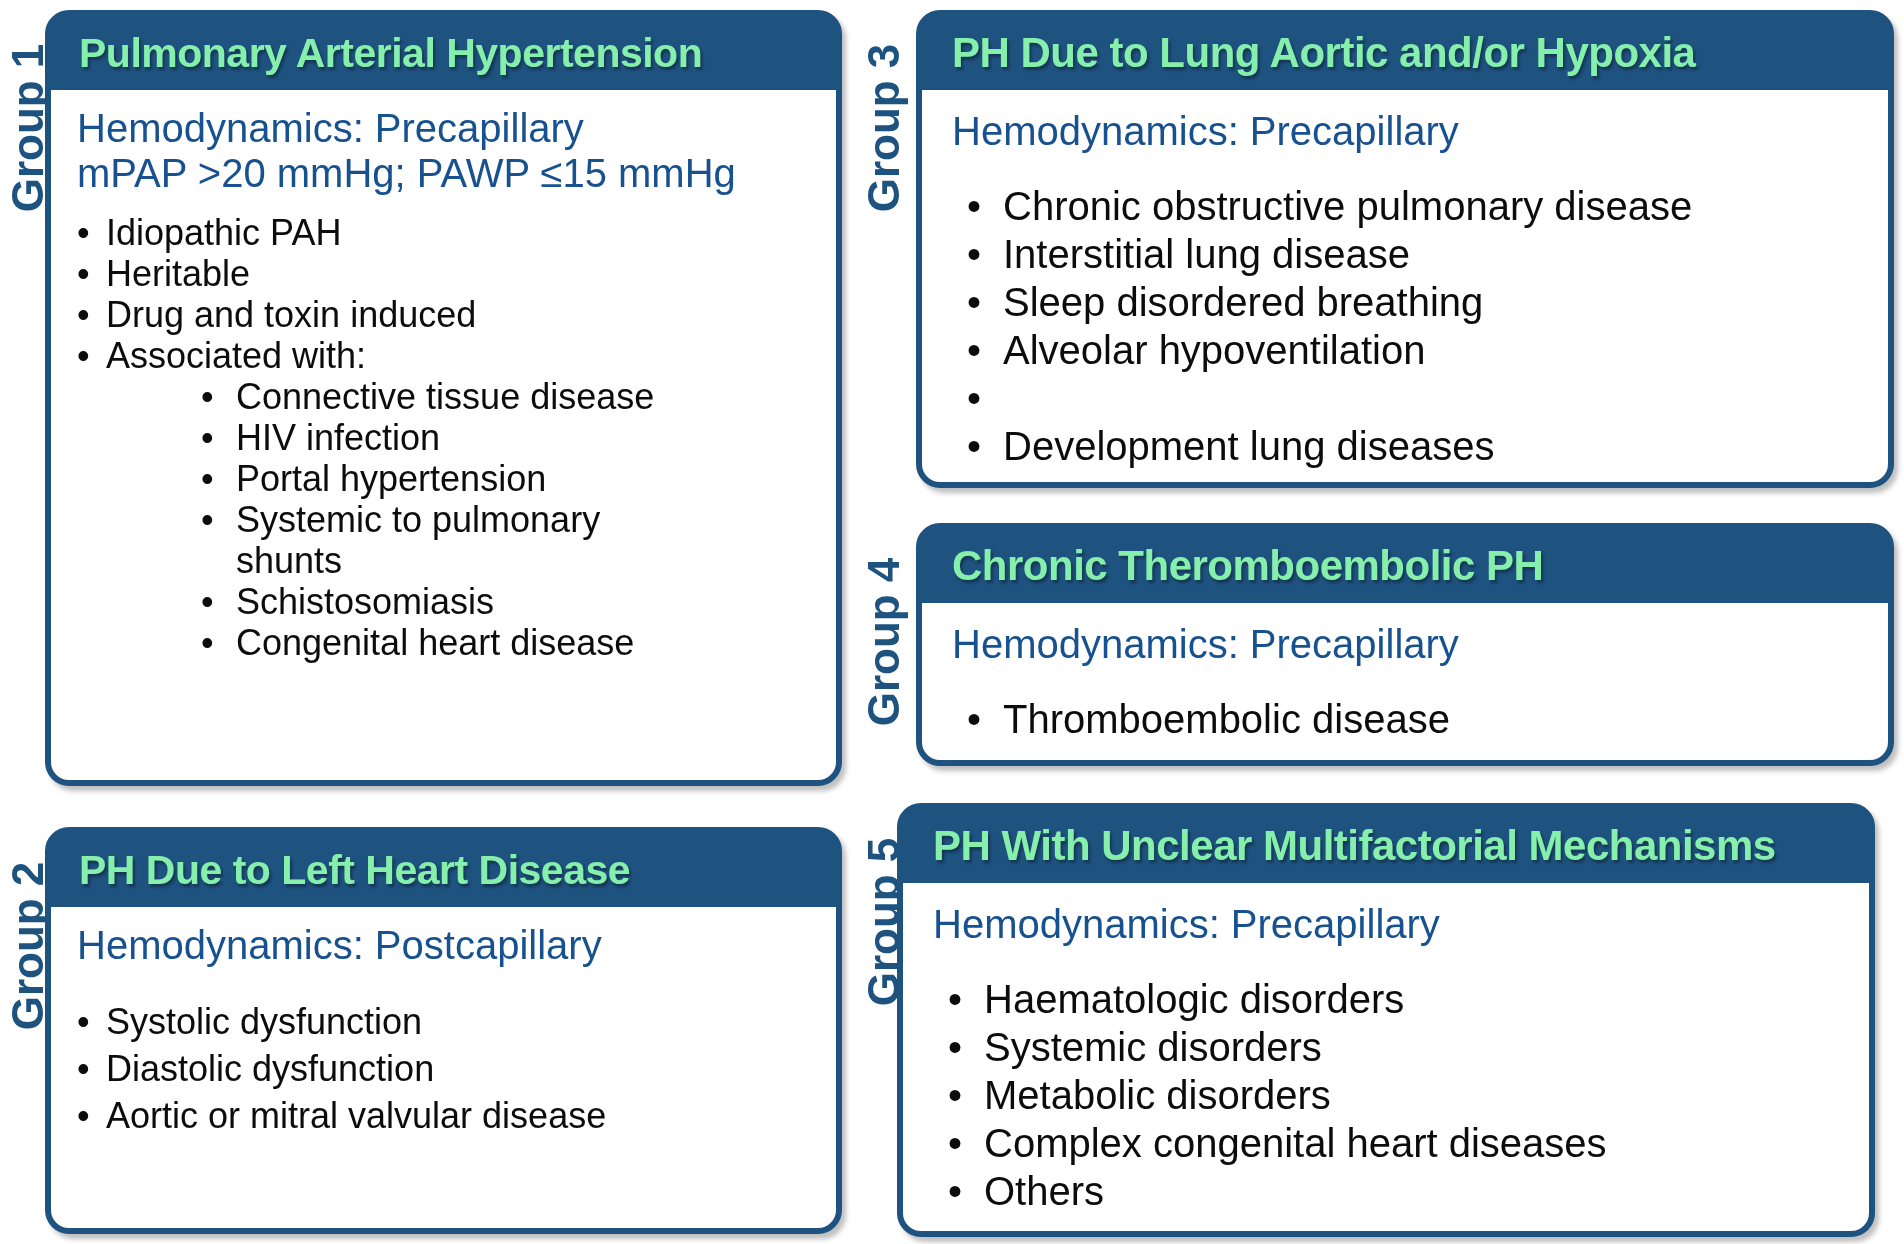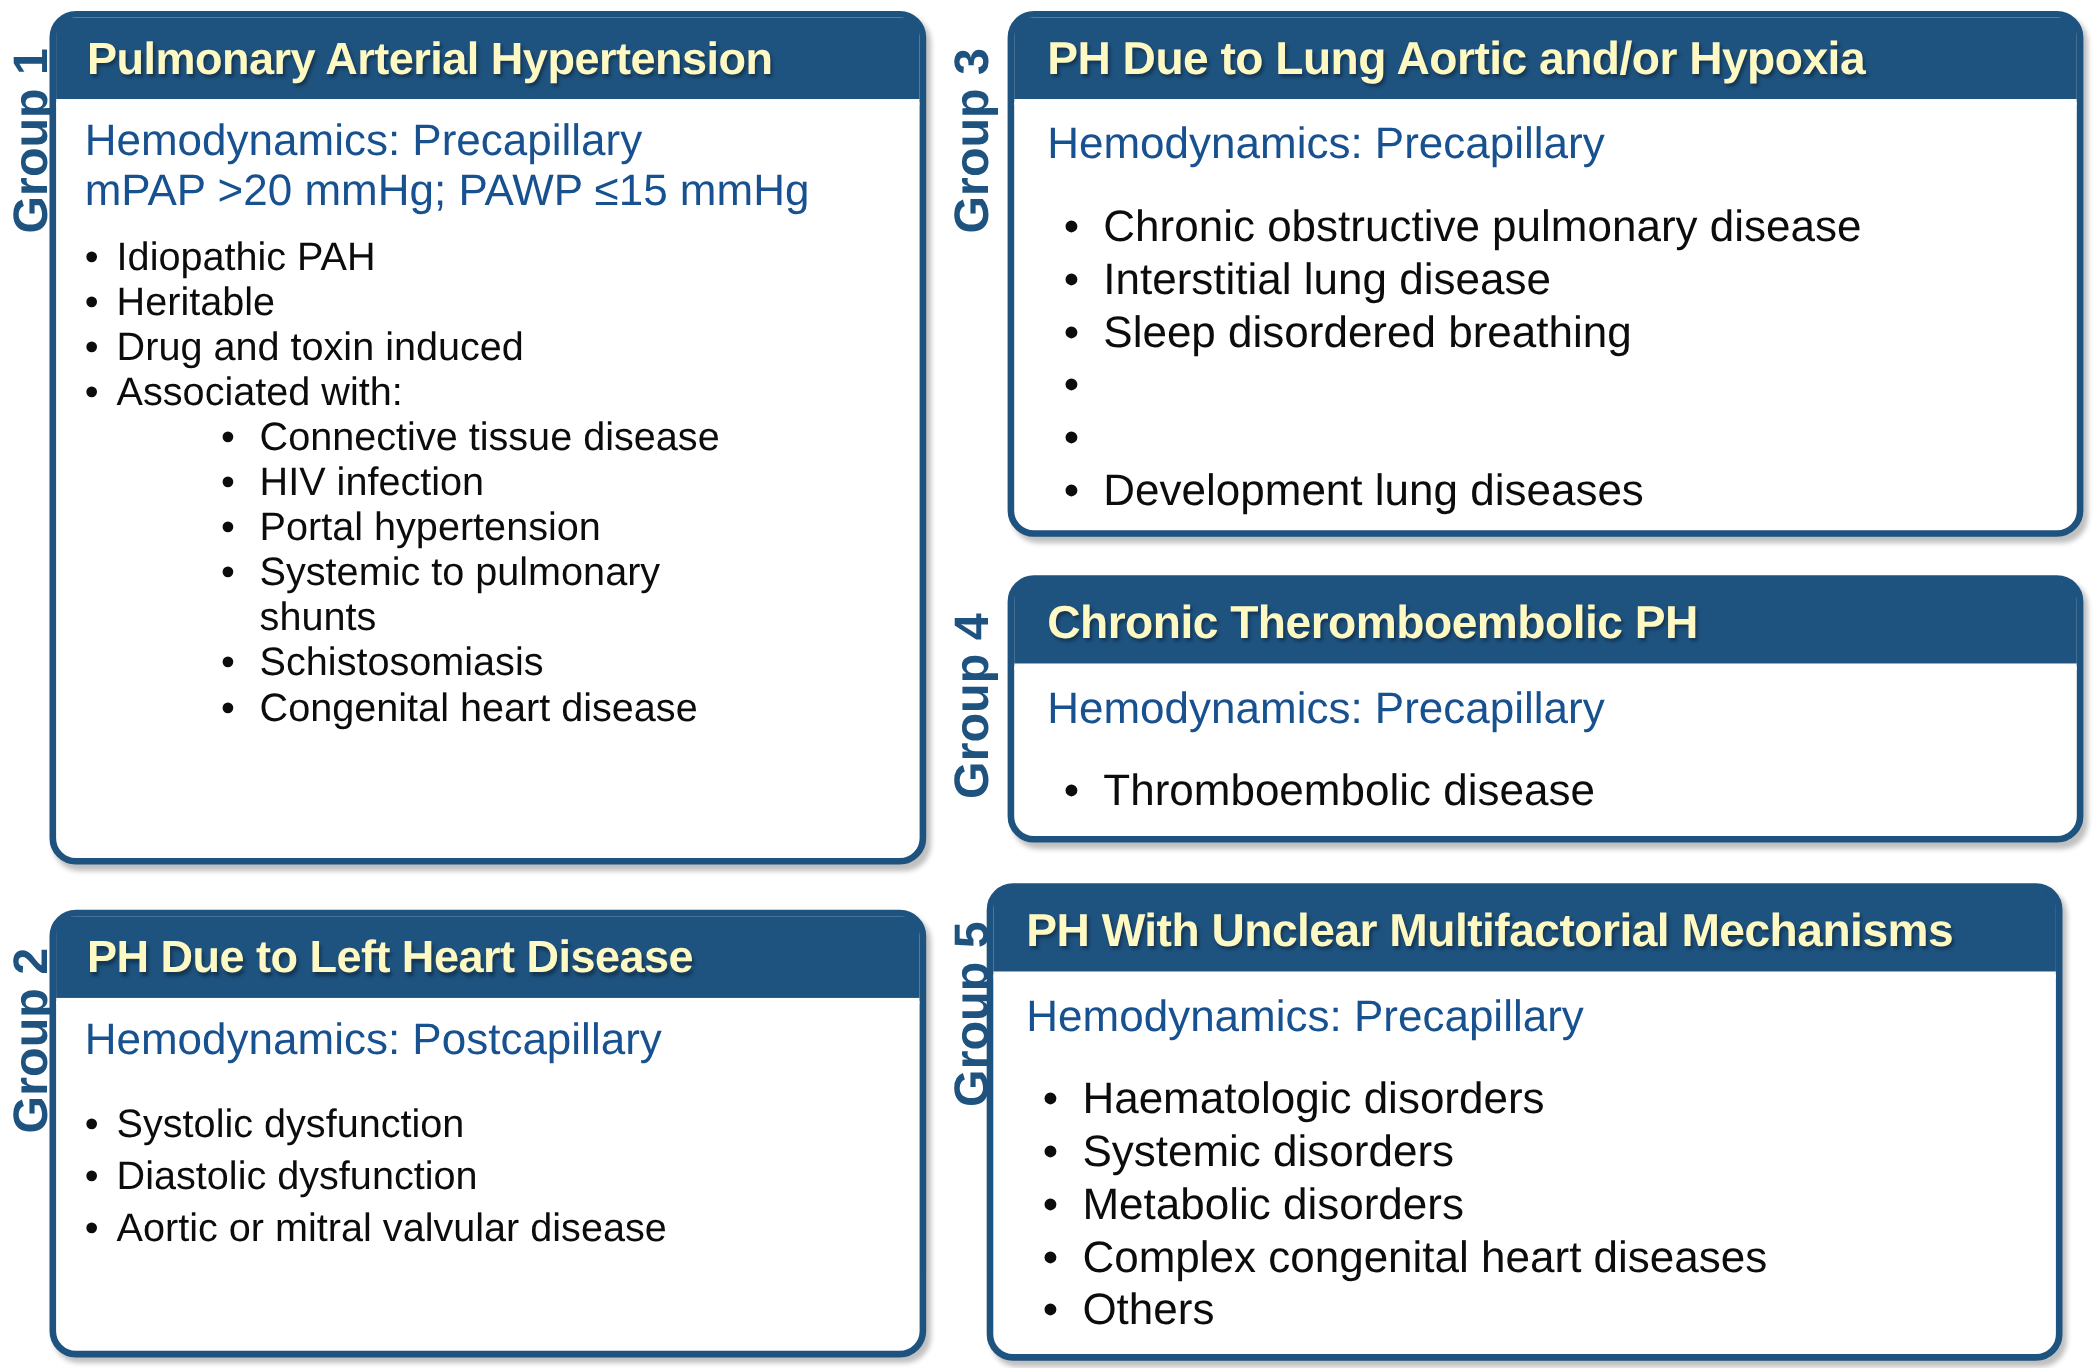--- a/index.html
+++ b/index.html
@@ -19,21 +19,21 @@
   .panel{
     position:absolute;
     box-sizing:border-box;
     background:#ffffff;
     border:6px solid var(--blue);
     border-radius:24px;
     box-shadow:4px 5px 5px rgba(0,0,0,0.25);
   }
   .panel-header{
     background:var(--blue);
-    color:#fef9c3;
+    color:#86efac;
     font-weight:bold;
     display:flex;
     align-items:center;
     height:80px;
     border-radius:15px 15px 0 0;
     border-bottom:6px solid #ffffff;
     box-sizing:border-box;
     white-space:nowrap;
     overflow:hidden;
     text-shadow:2px 3px 3px rgba(0,0,0,0.35);
@@ -216,20 +216,21 @@
         <span class="txt">Interstitial lung disease</span>
       </li>
 
       <li class="lvl1">
         <span class="dot">•</span>
         <span class="txt">Sleep disordered breathing</span>
       </li>
 
       <li class="lvl1">
         <span class="dot">•</span>
+        <span class="txt">Alveolar hypoventilation</span>
       </li>
 
       <li class="lvl1">
         <span class="dot">•</span>
       </li>
 
       <li class="lvl1">
         <span class="dot">•</span>
         <span class="txt">Development lung diseases</span>
       </li>

